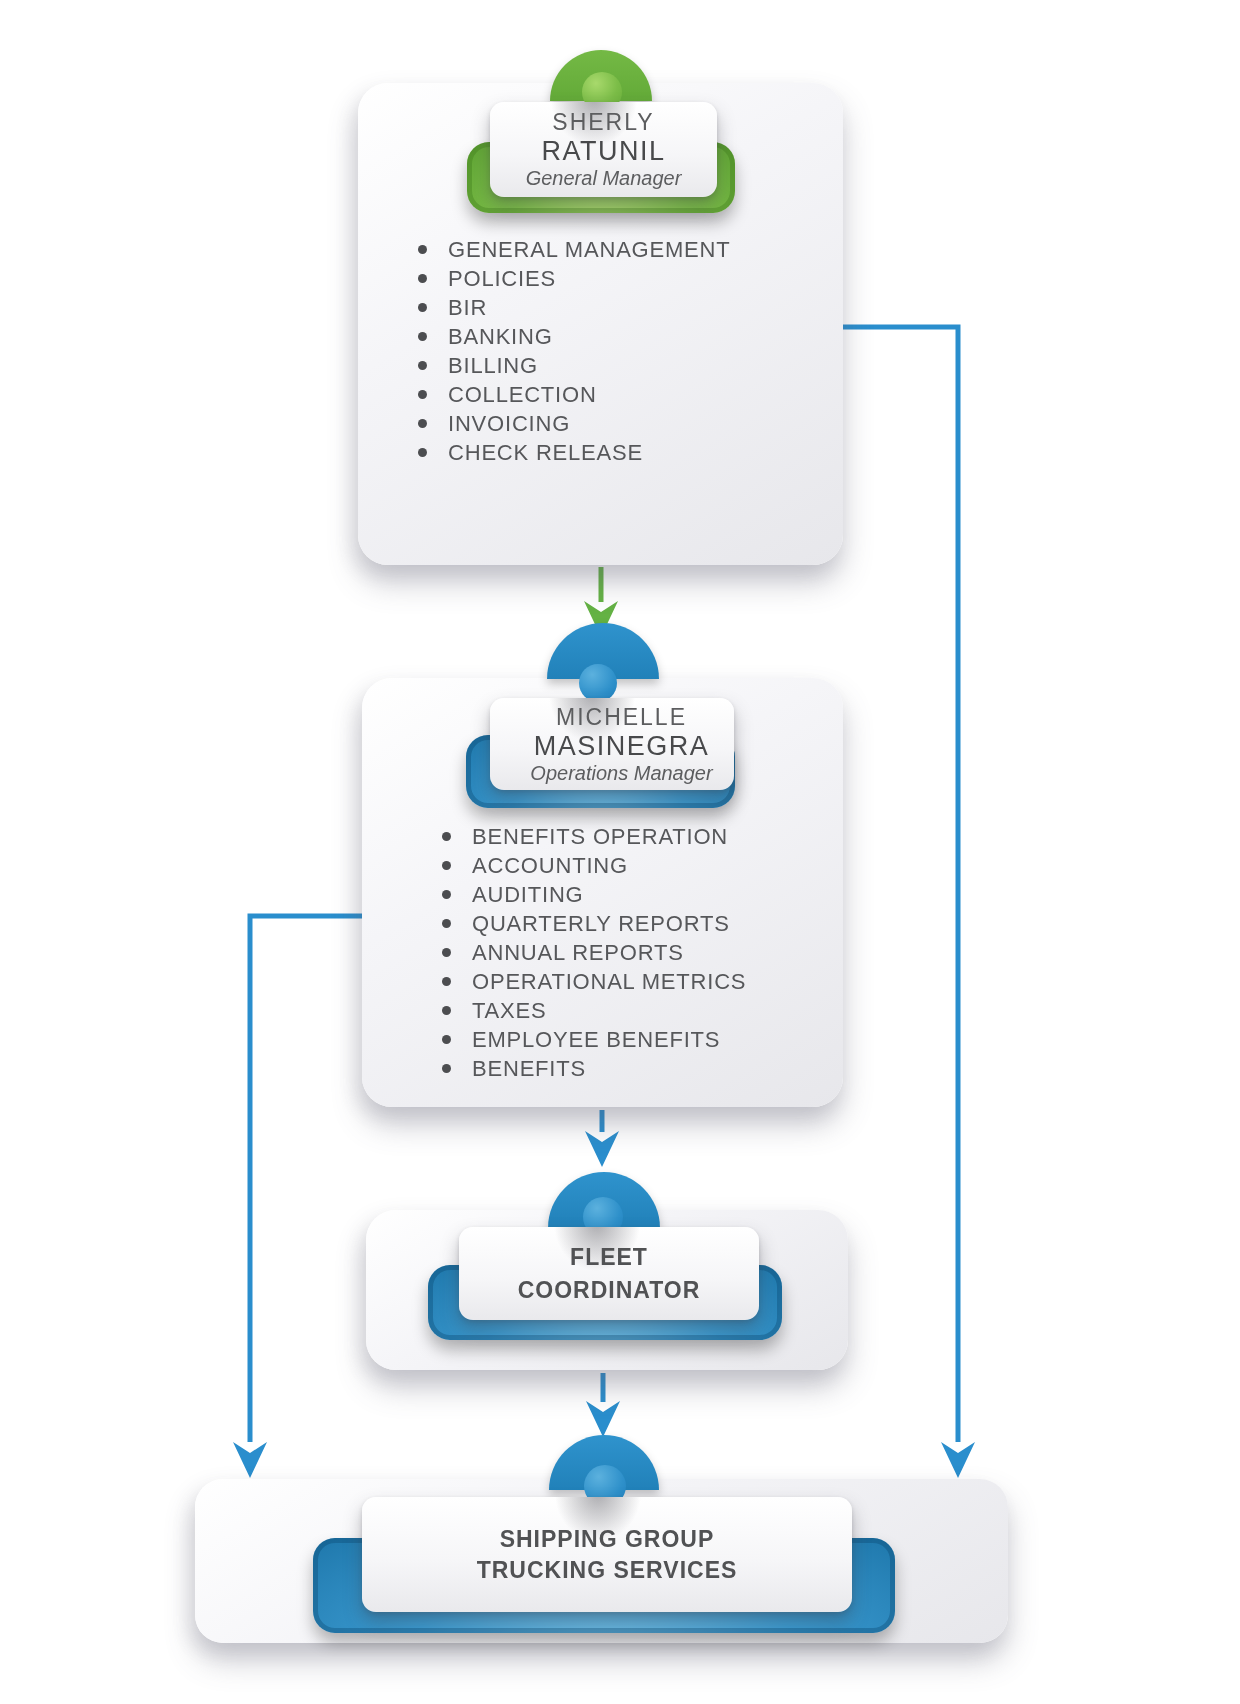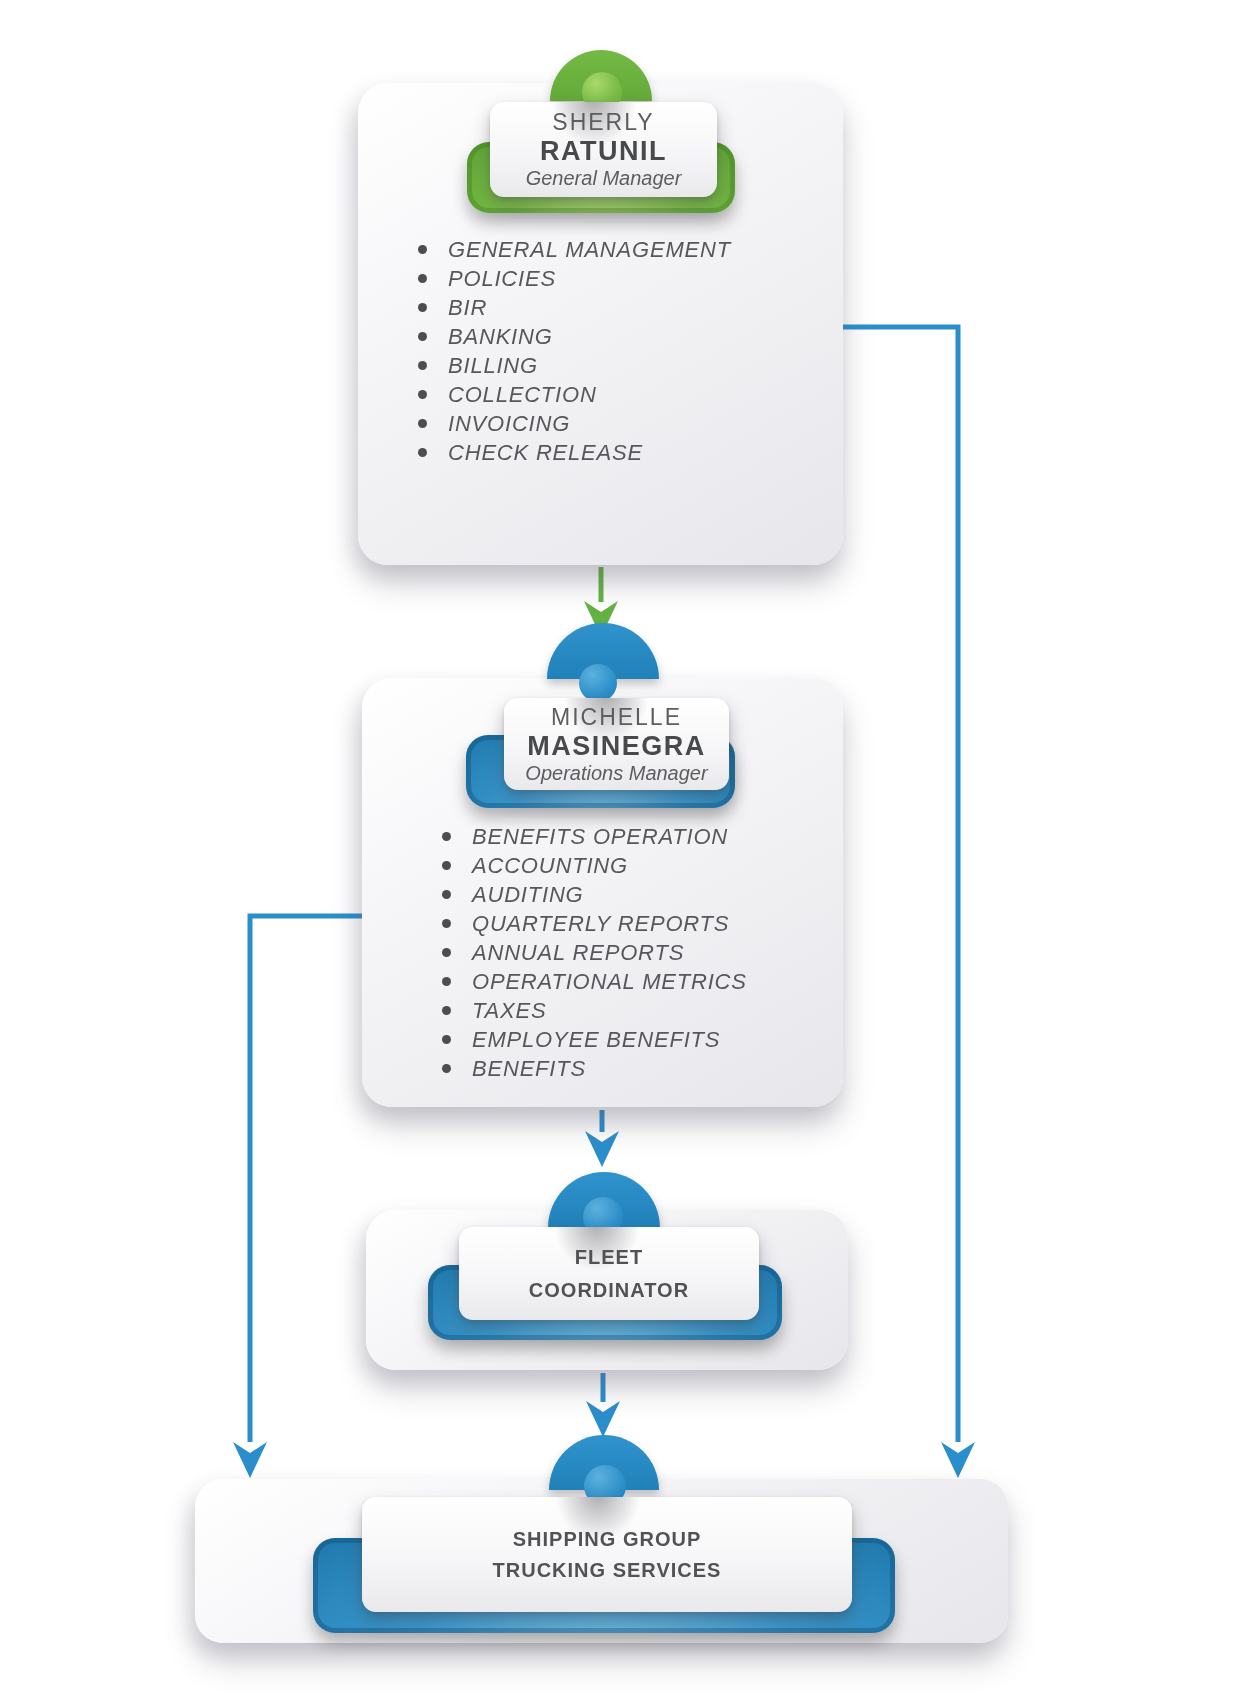--- a/index.html
+++ b/index.html
@@ -50,37 +50,37 @@
   #backing-om{left:466px;top:735px;width:269px;height:73px;}
   #backing-fc{left:428px;top:1265px;width:354px;height:75px;}
   #backing-sg{left:313px;top:1538px;width:582px;height:95px;}
 
   
   .plate{position:absolute;z-index:6;border-radius:14px;overflow:hidden;
          background:linear-gradient(180deg,#ffffff 0%,#f6f6f8 55%,#e9e9ec 100%);
          box-shadow:0 10px 18px rgba(60,60,70,.35),0 2px 4px rgba(60,60,70,.18);
          display:flex;flex-direction:column;align-items:center;justify-content:center;text-align:center;}
   #plate-gm{left:490px;top:102px;width:227px;height:95px;}
-  #plate-om{left:504px;top:698px;width:225px;height:92px;}
+  #plate-om{left:490px;top:698px;width:225px;height:92px;padding-left:19px;}
   #plate-fc{left:459px;top:1227px;width:300px;height:93px;}
   #plate-sg{left:362px;top:1497px;width:490px;height:115px;}
 
   .knob-shadow{position:absolute;top:-4px;height:50px;width:90px;z-index:1;
          background:radial-gradient(ellipse at 50% 0%,rgba(35,35,45,.38) 0%,rgba(35,35,45,0) 68%);}
   #ks-gm{left:59px;} #ks-om{left:57px;} #ks-fc{left:93px;} #ks-sg{left:191px;}
 
   .nm1{font-size:23px;letter-spacing:2px;color:#5c5d5f;line-height:27px;position:relative;z-index:2;}
-  .nm2{font-size:27px;font-weight:bold;letter-spacing:1.5px;color:#48494b;line-height:30px;position:relative;z-index:2;}
+  .nm2{font-size:27px;font-weight:normal;letter-spacing:1.5px;color:#48494b;line-height:30px;position:relative;z-index:2;}
   .role{font-size:20px;font-style:italic;color:#5c5d5f;line-height:24px;position:relative;z-index:2;}
-  .tt{font-size:20px;font-weight:bold;letter-spacing:1px;color:#515254;line-height:33px;position:relative;z-index:2;}
+  .tt{font-size:23px;font-weight:bold;letter-spacing:1px;color:#515254;line-height:33px;position:relative;z-index:2;}
 
   
   .duties{position:absolute;z-index:6;margin:0;padding:0;list-style:none;
           font-size:22px;letter-spacing:.8px;color:#56575a;}
-  .duties li{position:relative;padding-left:38px;line-height:29px;font-style:italic;}
+  .duties li{position:relative;padding-left:38px;line-height:29px;}
   .duties li::before{content:'';position:absolute;left:8px;top:10px;width:9px;height:9px;
           border-radius:50%;background:#4c4d50;}
   #duties-gm{left:410px;top:235px;width:348px;}
   #duties-om{left:434px;top:822px;width:390px;}
 </style>
 </head>
 <body>
 
 <div id="canvas">
 

